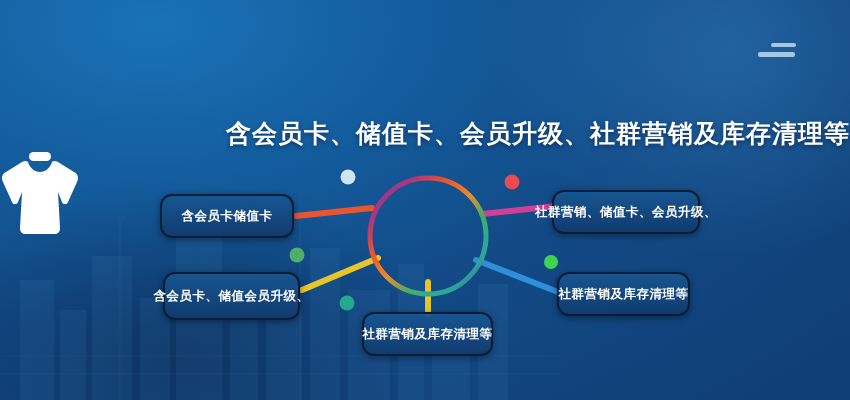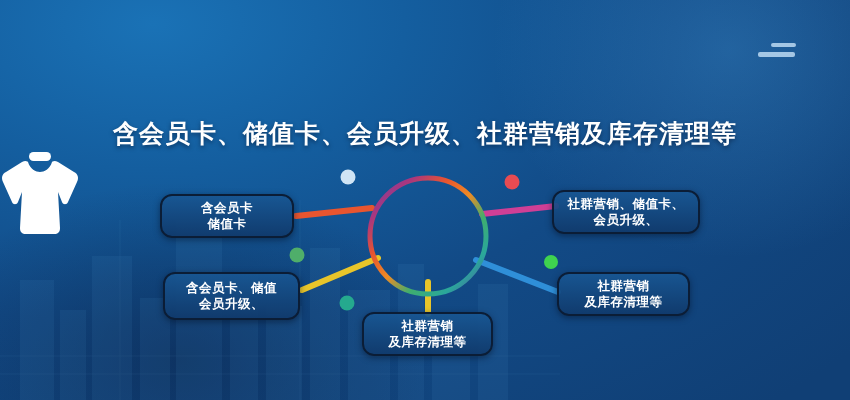--- a/index.html
+++ b/index.html
@@ -32,21 +32,21 @@
 
   
   .headline{
     position:absolute;left:0;top:44px;width:850px;text-align:center;
     font-size:62px;line-height:68px;font-weight:bold;color:#ffffff;
     letter-spacing:3px;
     text-shadow:0 2px 0 rgba(10,40,80,.55), 0 4px 10px rgba(6,26,56,.55);
     white-space:nowrap;
   }
   .subhead{
-    position:absolute;left:0;top:118px;width:850px;text-align:center;
+    position:absolute;left:0;top:118px;width:850px;text-align:right;
     font-size:25px;line-height:30px;font-weight:bold;color:#ffffff;
     letter-spacing:1px;
     text-shadow:0 2px 4px rgba(6,26,56,.6);
     white-space:nowrap;
   }
 
   
   .deco-bar{position:absolute;background:#bcd9f2;border-radius:2px;opacity:.85;}
   .deco-bar.b1{left:771px;top:43px;width:25px;height:4px;}
   .deco-bar.b2{left:758px;top:52px;width:37px;height:5px;}
@@ -56,21 +56,21 @@
   .diagram svg{position:absolute;left:0;top:0;}
 
   
   .box{
     position:absolute;box-sizing:border-box;
     border:2px solid #0b1d36;
     border-radius:12px;
     background:linear-gradient(180deg,rgba(24,86,146,.92) 0%,rgba(16,58,108,.92) 100%);
     color:#ffffff;font-weight:bold;text-align:right;
     font-size:12.5px;line-height:16px;
-    display:flex;flex-direction:column;justify-content:center;align-items:center;
+    display:flex;flex-direction:row;justify-content:center;align-items:center;
     box-shadow:0 2px 6px rgba(4,18,40,.5);
     letter-spacing:.5px;
     padding:2px 22px;
   }
   .box span{display:block;white-space:nowrap;}
 
   .box.l1{left:160px;top:44px;width:134px;height:44px;}
   .box.l2{left:163px;top:122px;width:137px;height:48px;}
   .box.c1{left:362px;top:162px;width:131px;height:44px;}
   .box.r1{left:552px;top:40px;width:148px;height:44px;}

